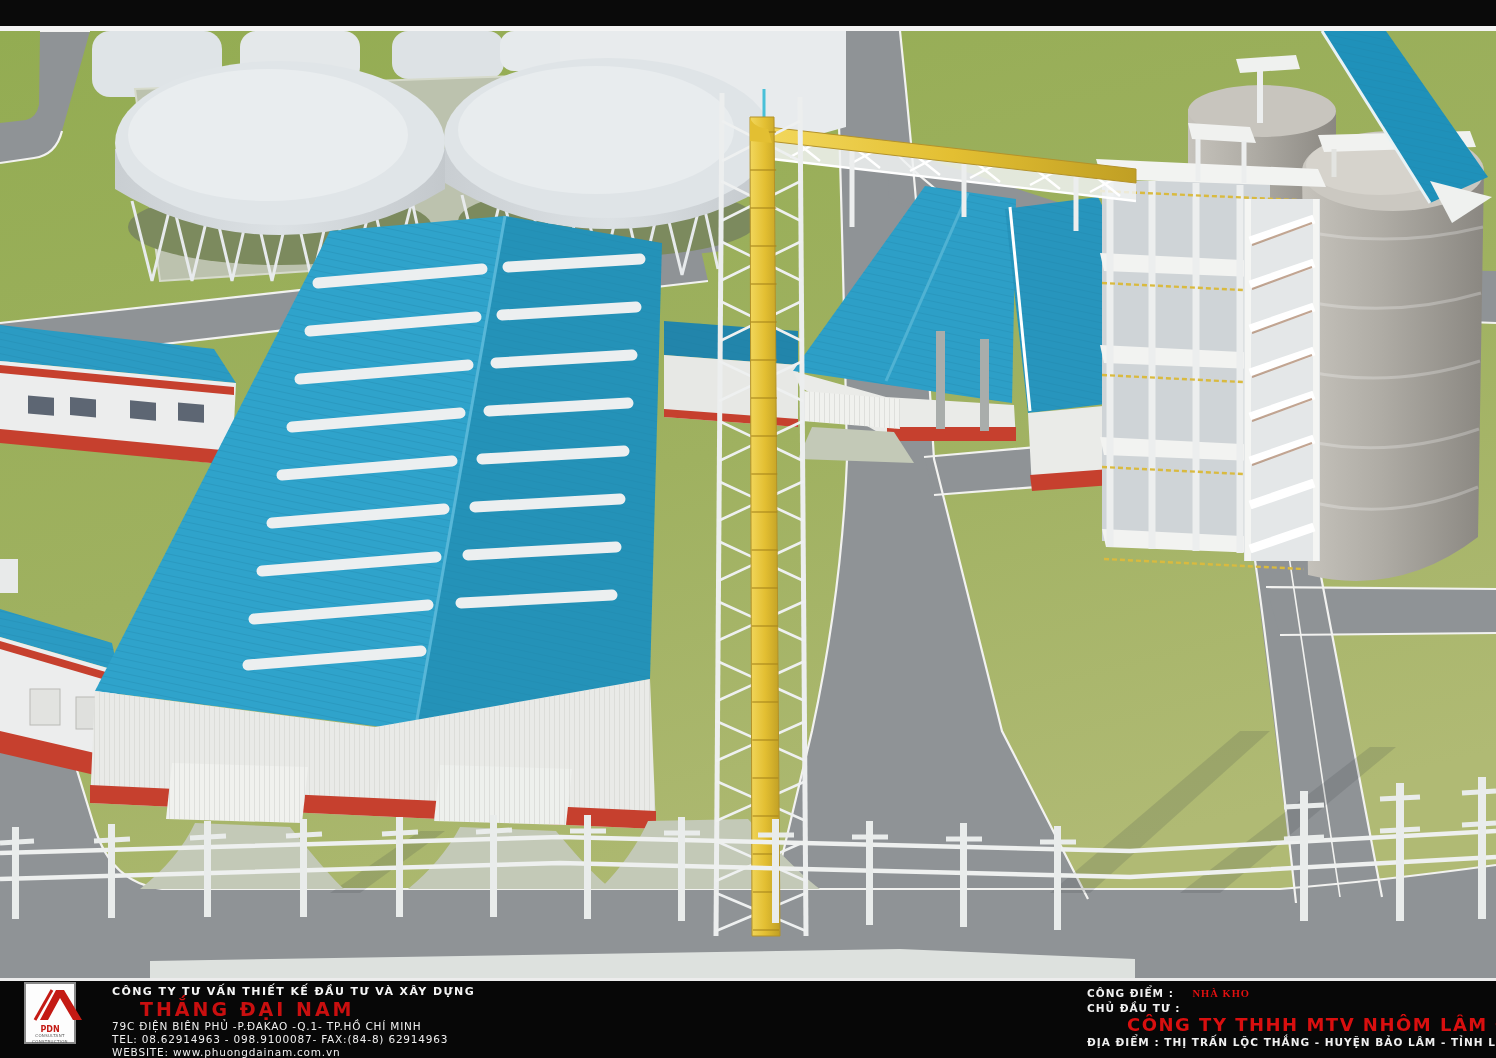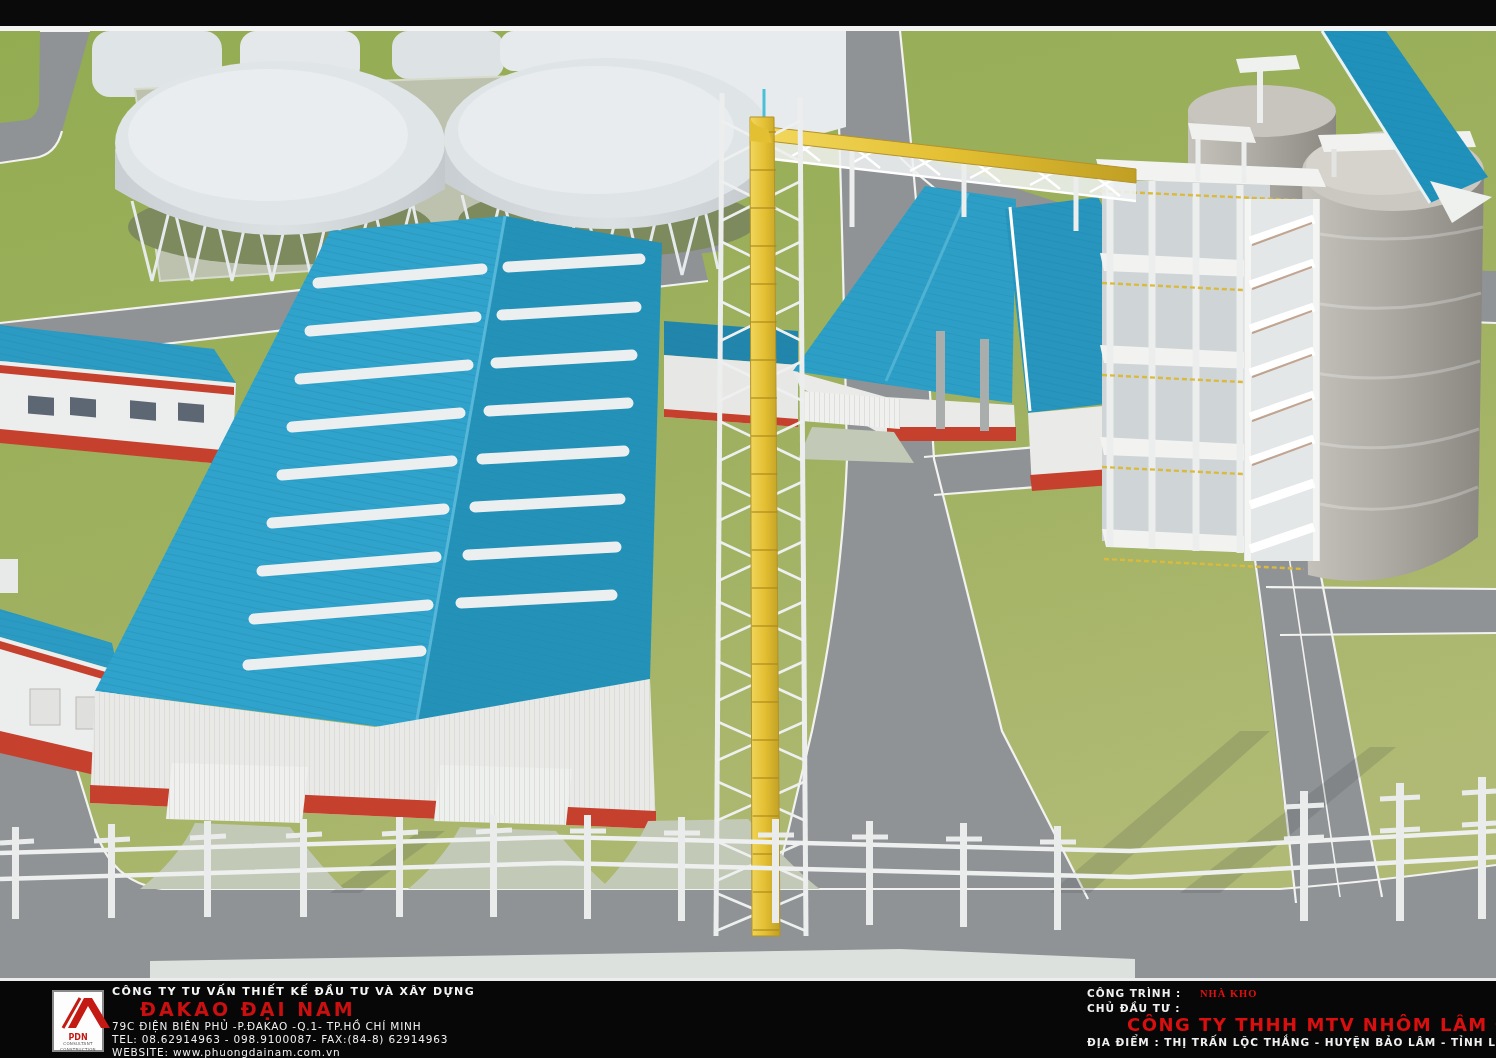--- a/index.html
+++ b/index.html
@@ -4,22 +4,22 @@
 <style>
   html,body{margin:0;padding:0;background:#000;}
   .sheet{position:relative;width:1496px;height:1058px;background:#000;overflow:hidden;
          font-family:"DejaVu Sans","Liberation Sans",sans-serif;}
   .topbar{position:absolute;left:0;top:0;width:1496px;height:26px;background:#0a0a0a;}
   .topdivider{position:absolute;left:0;top:26px;width:1496px;height:5px;background:#f4f4f4;}
   .render{position:absolute;left:0;top:31px;width:1496px;height:947px;background:#9fb163;}
   .render svg{display:block;}
   .footer{position:absolute;left:0;top:978px;width:1496px;height:80px;background:#070707;
           border-top:3px solid #ececec;box-sizing:border-box;color:#f2f2f2;}
-  .logo-box{position:absolute;left:24px;top:9px;width:52px;height:62px;background:#fdfdfd;
-            border:2px solid #8a8a8a;box-sizing:border-box;text-align:center;margin-left:28px;}
+  .logo-box{position:absolute;left:24px;top:1px;width:52px;height:62px;background:#fdfdfd;
+            border:2px solid #8a8a8a;box-sizing:border-box;text-align:center;}
   .logo-abbr{font-size:8px;font-weight:bold;color:#c41a14;line-height:7px;}
   .logo-cap{font-size:4px;color:#555;letter-spacing:.3px;line-height:6px;}
   .f-left{position:absolute;left:112px;top:3px;white-space:nowrap;}
   .f-line1{font-size:11px;font-weight:bold;letter-spacing:1.4px;color:#f5f5f5;line-height:15px;text-align:center;}
   .f-company{font-size:19px;font-weight:bold;letter-spacing:3px;color:#c90f0f;line-height:21px;padding-left:28px;}
   .f-small{font-size:10.5px;font-weight:normal;letter-spacing:.8px;color:#f0f0f0;line-height:13px;}
   .f-right{position:absolute;left:1087px;top:5px;white-space:nowrap;}
   .fr-row{font-size:10.5px;font-weight:bold;letter-spacing:1px;line-height:14px;color:#f0f0f0;}
   .fr-red{color:#e01010;padding-left:14px;font-family:Liberation Serif, serif;}
   .fr-big{font-size:18px;font-weight:bold;letter-spacing:1.5px;color:#d90f0f;line-height:20px;padding-left:40px;}
@@ -374,28 +374,28 @@
     <div class="logo-box">
       <svg width="66" height="38" viewBox="0 0 66 38">
         <path d="M14,36 L30,6 L38,6 L56,36 L47,36 L34,14 L22,36 Z" fill="#c41a14"></path>
         <line x1="9" y1="36" x2="26" y2="6" stroke="#c41a14" stroke-width="3"></line>
       </svg>
       <div class="logo-abbr">PDN</div>
       <div class="logo-cap">CONSULTANT CONSTRUCTION</div>
     </div>
     <div class="f-left">
       <div class="f-line1">CÔNG TY TƯ VẤN THIẾT KẾ ĐẦU TƯ VÀ XÂY DỰNG</div>
-      <div class="f-company">ĐAKAO ĐẠI NAM</div>
+      <div class="f-company">THẮNG ĐẠI NAM</div>
       <div class="f-small">79C ĐIỆN BIÊN PHỦ -P.ĐAKAO -Q.1- TP.HỒ CHÍ MINH</div>
       <div class="f-small">TEL: 08.62914963 - 098.9100087- FAX:(84-8) 62914963</div>
       <div class="f-small">WEBSITE: www.phuongdainam.com.vn</div>
     </div>
     <div class="f-right">
       <div class="fr-row">
-        <span>CÔNG TRÌNH :</span>
+        <span>CÔNG ĐIỂM :</span>
         <span class="fr-red">NHÀ KHO</span>
       </div>
       <div class="fr-row">CHỦ ĐẦU TƯ :</div>
       <div class="fr-big">CÔNG TY THHH MTV NHÔM LÂM ĐỒNG- VINACOMIN</div>
       <div class="fr-row">ĐỊA ĐIỂM : THỊ TRẤN LỘC THẮNG - HUYỆN BẢO LÂM - TỈNH LÂM ĐỒNG</div>
     </div>
   </div>
 </div>
 
 </body></html>

